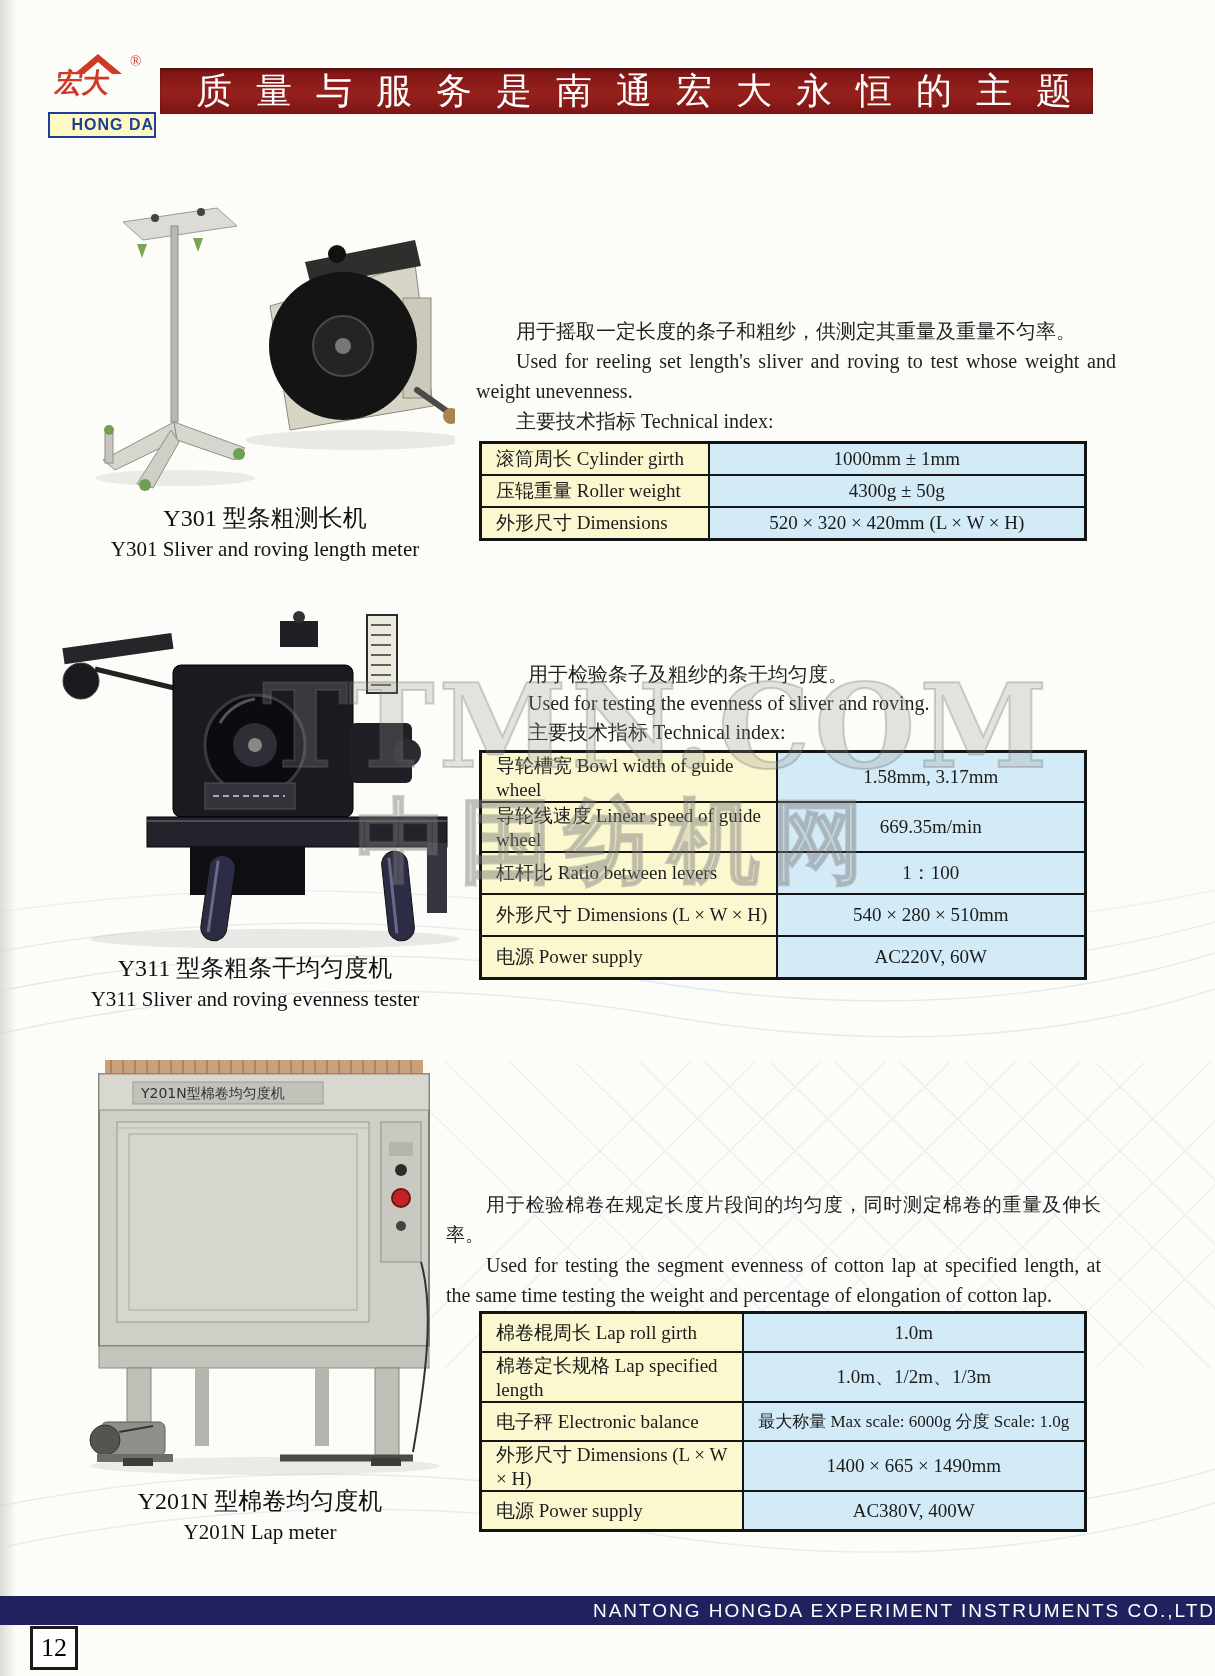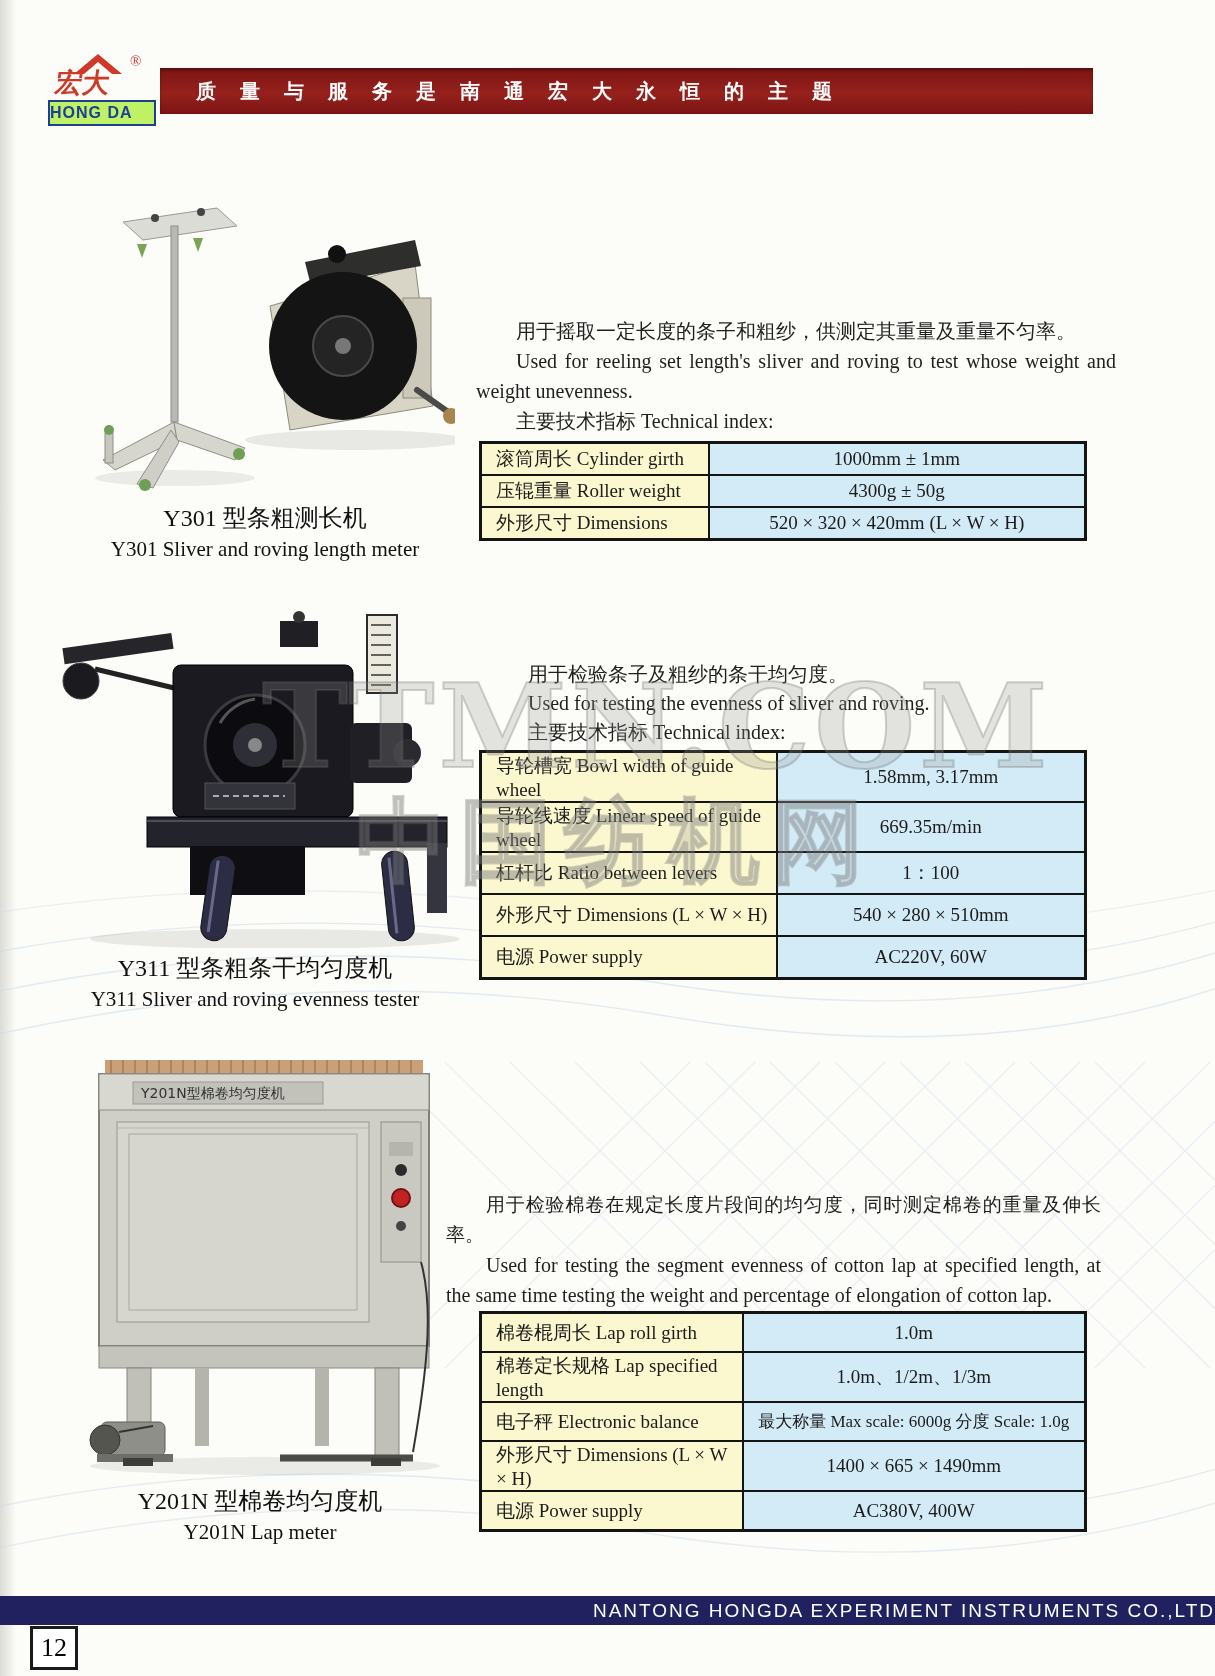--- a/index.html
+++ b/index.html
@@ -18,29 +18,29 @@
   .content{z-index:10;}
   
   .wm{position:absolute;z-index:60;pointer-events:none;font-weight:bold;
       font-family:"DejaVu Serif",serif;
       color:rgba(150,150,150,.26);-webkit-text-stroke:2px rgba(110,110,110,.30);
       white-space:nowrap;}
   #wm1{left:262px;top:658px;font-size:116px;letter-spacing:4px;}
   #wm2{left:356px;top:780px;font-size:92px;letter-spacing:12px;}
   
   #logo-box{left:46px;top:52px;width:116px;height:76px;}
-  #logo-text{position:absolute;left:2px;top:48px;width:104px;height:22px;
+  #logo-text{position:absolute;left:2px;top:60px;width:104px;height:22px;
     border:2px solid #1d3f96;color:#1d3f96;font-family:"Liberation Sans",sans-serif;
-    font-weight:bold;font-size:16px;text-align:left;line-height:22px;
-    letter-spacing:1px;background:#bef264;}
+    font-weight:bold;font-size:16px;text-align:right;line-height:22px;
+    letter-spacing:1px;background:#fef9c3;}
   #banner{left:160px;top:68px;width:933px;height:46px;
     background:linear-gradient(180deg,#7c1414,#96211c 55%,#7c1414);
     box-shadow:inset 0 2px 3px rgba(0,0,0,.35);}
   #banner-text{color:#fff;font-family:"Liberation Sans","DejaVu Sans",sans-serif;
-    font-weight:bold;font-size:20px;line-height:46px;letter-spacing:24px;
+    font-weight:normal;font-size:36px;line-height:46px;letter-spacing:24px;
     padding-left:36px;white-space:nowrap;}
   
   .desc{position:absolute;color:#1f1f1f;text-align:justify;margin-left:8px;}
   .desc p{margin:0;text-indent:40px;font-size:20px;line-height:30px;}
   #desc1{left:468px;top:316px;width:640px;}
   #desc2{left:480px;top:660px;width:640px;}
   #desc2 p{line-height:29px;}
   #desc3{left:438px;top:1190px;width:655px;}
   #desc3 p.cn{font-size:19px;}
   

